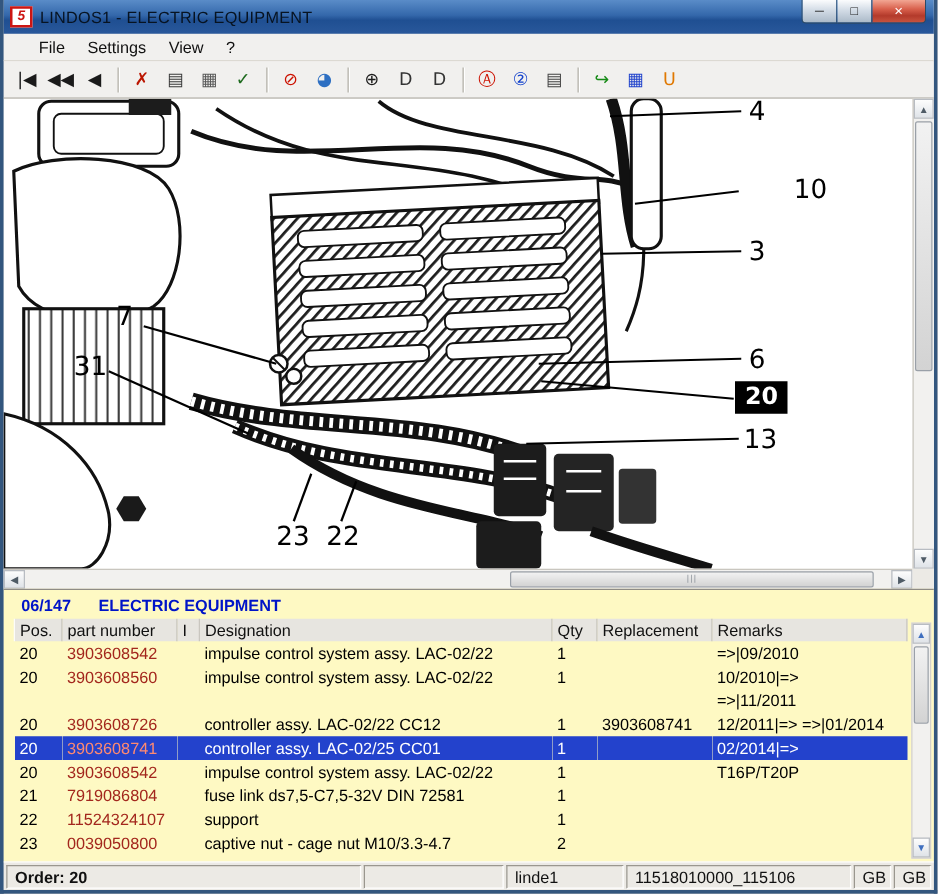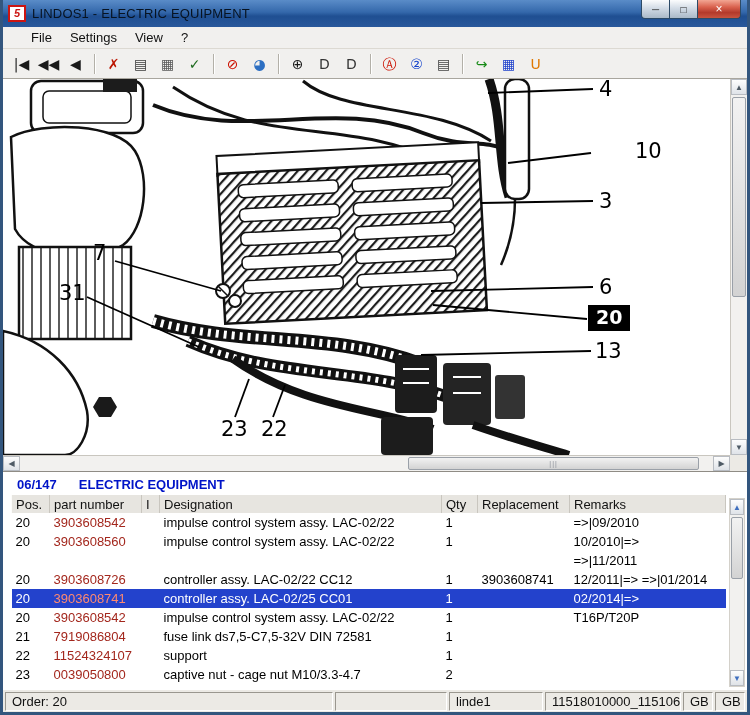--- a/index.html
+++ b/index.html
@@ -52,21 +52,21 @@
   .sb-btn { flex:0 0 16px; display:flex; align-items:center; justify-content:center;
     font-size:8px; color:#4f5b66; background:linear-gradient(#fdfdfd,#dfe3e8); border:1px solid #b8bcc2; }
   .hscroll .sb-btn { flex:0 0 17px; }
   .sb-track { flex:1; position:relative; }
   .sb-thumb { position:absolute; background:linear-gradient(#f2f2f2,#d3d3d3); border:1px solid #9aa0a8; border-radius:2px; }
   .sb-thumb.v { left:1px; right:1px; top:2px; height:58%; }
   .sb-thumb.h { top:1px; bottom:1px; left:56%; width:42%; display:flex; align-items:center; justify-content:center;
     font-size:7px; color:#8a9098; letter-spacing:1px; }
 
   
-  .table-section { flex:1; background:#ffffff; position:relative; border-top:1px solid #8f8c85; overflow:hidden; }
+  .table-section { flex:1; background:#fef9c3; position:relative; border-top:1px solid #8f8c85; overflow:hidden; }
   .section-title { display:flex; gap:22px; padding:5px 0 3px 14px; font-size:13px; font-weight:bold; color:#0014c8; }
   table { border-collapse:collapse; table-layout:fixed; width:714px; margin-left:8px; }
   th { background:#e7e5e0; font-weight:normal; text-align:left; font-size:13px; height:18px;
     padding:0 4px; border-right:1px solid #c9c6bf; border-left:1px solid #fcfcfa; color:#111; }
   td { height:19px; padding:0 4px; font-size:13px; white-space:nowrap; overflow:hidden; color:#000; }
   td.part { color:#a3271d; }
   tr.selected td { background:#2342cc; color:#fff; }
   tr.selected td.part { color:#ff8a70; }
   th:nth-child(1), td:nth-child(1) { width:38px; }
   th:nth-child(2), td:nth-child(2) { width:92px; }
@@ -78,21 +78,21 @@
   .tbl-scroll { position:absolute; right:2px; top:26px; bottom:2px; width:16px; background:#f2f1ef;
     border:1px solid #d4d1ca; display:flex; flex-direction:column; }
   .tbl-scroll .sb-btn { color:#3f6fbf; }
 
   
   .statusbar { height:23px; flex:0 0 23px; background:#eceae5; display:flex; gap:2px;
     padding:2px 2px 1px; border-top:1px solid #fff; }
   .seg { border:1px solid; border-color:#9a978f #ffffff #ffffff #9a978f; background:#eceae5;
     font-size:13px; color:#111; padding:0 6px; display:flex; align-items:center;
     white-space:nowrap; overflow:hidden; }
-  .seg:nth-child(1){ width:328px; }
+  .seg:nth-child(1){ width:284px;font-weight:bold; }
   .seg:nth-child(2){ width:112px; }
   .seg:nth-child(3){ width:94px; }
   .seg:nth-child(4){ flex:1; }
   .seg:nth-child(5){ width:30px; }
   .seg:nth-child(6){ width:30px; }
 </style>
 </head>
 <body>
 
 <div class="window">

